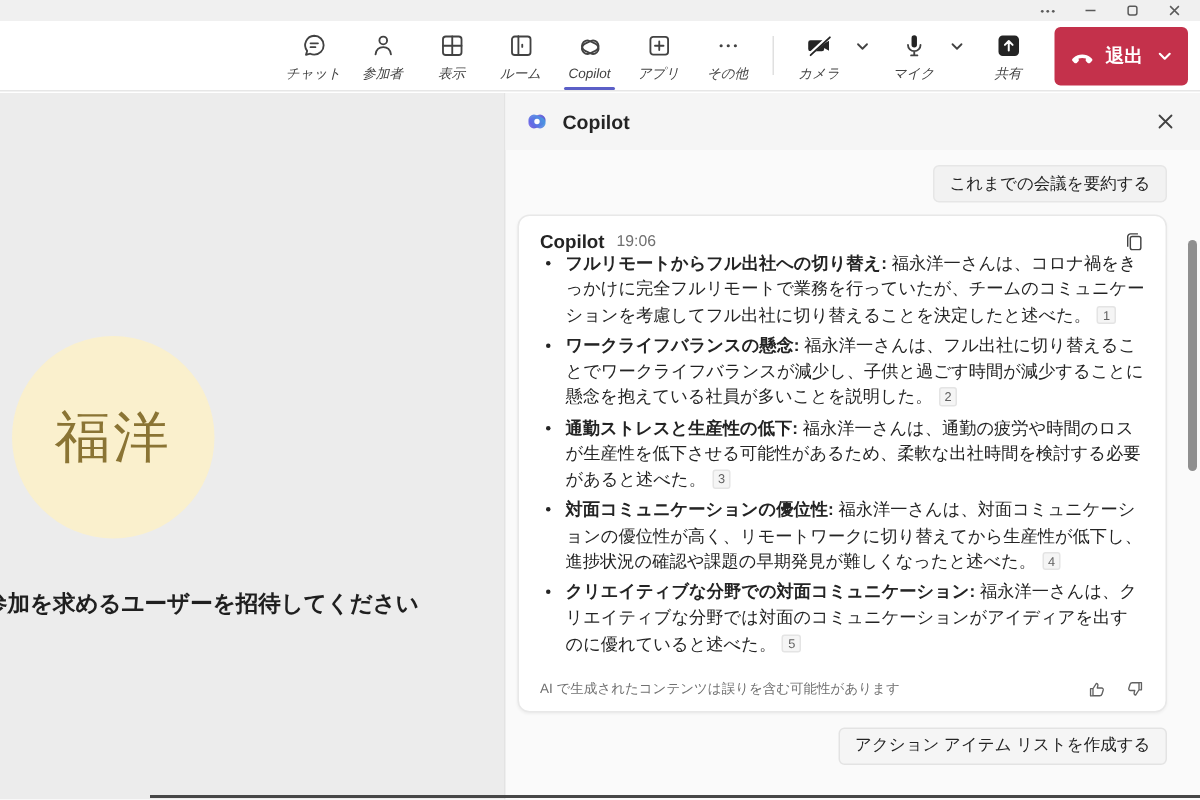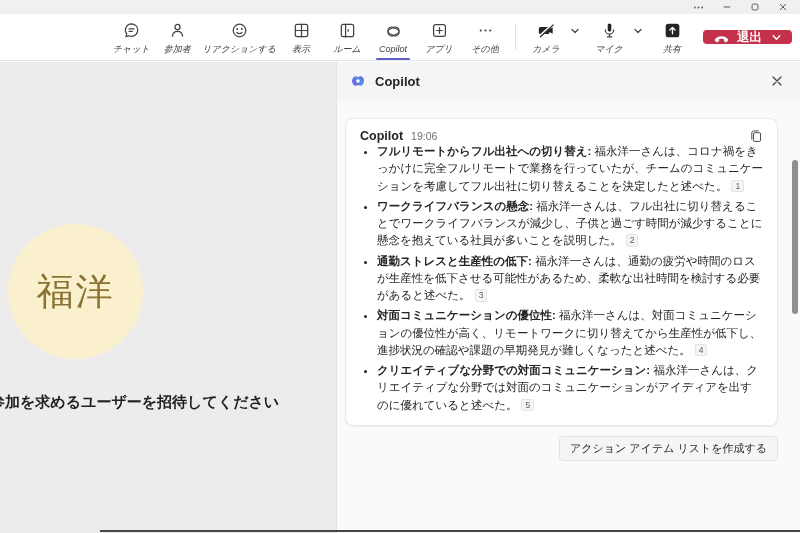--- a/index.html
+++ b/index.html
@@ -20,21 +20,21 @@
            position:relative;padding:2px 2px 0;cursor:pointer;font-style:italic;}
   .tb-item svg{width:19px;height:19px;stroke:#424242;fill:none;stroke-width:1.3;
                stroke-linecap:round;stroke-linejoin:round;}
   .tb-item .filled{fill:#242424;stroke:none;}
   .tb-label{font-size:9px;color:#424242;white-space:nowrap;}
   .tb-underline{position:absolute;bottom:-6px;width:34px;height:2.5px;border-radius:2px;
                 background:#5B5FC7;}
   .tb-sep{width:1px;height:26px;background:#E0E0E0;margin:0 7px;}
   .tb-group{display:flex;align-items:center;}
   .tb-chevron{margin:0 6px 12px 1px;color:#424242;cursor:pointer;}
-  .leave-btn{height:14px;background:#C4314B;border-radius:4px;color:#fff;display:flex;
+  .leave-btn{height:39px;background:#C4314B;border-radius:4px;color:#fff;display:flex;
              align-items:center;padding:0 10px;gap:7px;margin-left:8px;cursor:pointer;border:none;}
   .leave-label{font-size:12.5px;font-weight:bold;color:#fff;}
   .leave-chev{margin-left:2px;}
 
   
   .stage{position:absolute;top:62px;left:0;width:346px;bottom:0;background:#ECECEC;overflow:hidden;}
   .avatar{position:absolute;left:8px;top:162px;width:135px;height:135px;border-radius:50%;
           background:#FAF0CD;display:flex;align-items:center;justify-content:center;
           font-size:37px;color:#8A7434;letter-spacing:2px;}
   .invite-text{position:absolute;left:-10px;top:331px;font-size:15px;font-weight:bold;
@@ -120,29 +120,20 @@
 
   <div class="tb-item">
     <svg viewBox="0 0 20 20">
       <circle cx="10" cy="6.3" r="2.7"></circle>
       <path d="M4.6 16c.5-3.2 2.7-5 5.4-5s4.9 1.8 5.4 5"></path>
     </svg>
     <span class="tb-label">参加者</span>
   </div>
 
 
-  <div class="tb-item" style="min-width:58px">
-    <svg viewBox="0 0 20 20">
-      <circle cx="10" cy="10" r="6.6"></circle>
-      <circle cx="7.6" cy="8.4" r=".4" fill="#424242"></circle>
-      <circle cx="12.4" cy="8.4" r=".4" fill="#424242"></circle>
-      <path d="M7.2 12a3.6 3.6 0 0 0 5.6 0"></path>
-    </svg>
-    <span class="tb-label">リアクションする</span>
-  </div>
 
   <div class="tb-item">
     <svg viewBox="0 0 20 20">
       <rect x="3.5" y="3.5" width="13" height="13" rx="2"></rect>
       <path d="M10 3.5v13M3.5 10h13"></path>
     </svg>
     <span class="tb-label">表示</span>
   </div>
 
   <div class="tb-item">
@@ -262,20 +253,23 @@
     <span class="panel-title">Copilot</span>
     <button class="icon-btn">
       <svg width="14" height="14" viewBox="0 0 14 14">
           <path d="M3 3l8 8M11 3l-8 8" stroke="#424242" stroke-width="1.2" stroke-linecap="round"></path>
         </svg>
     </button>
   </div>
 
   <div class="panel-body">
 
+    <div class="summarize-row">
+      <button class="chip">これまでの会議を要約する</button>
+    </div>
 
     <div class="card">
       <div class="card-header">
         <span class="sender">Copilot</span>
         <span class="time">19:06</span>
         <button class="icon-btn">
           <svg width="14" height="14" viewBox="0 0 16 16" fill="none" stroke="#424242" stroke-width="1.1" stroke-linejoin="round">
             <rect x="5.2" y="4.2" width="8" height="10" rx="1.4"></rect>
             <path d="M11 2.2H5.4A2.2 2.2 0 0 0 3.2 4.4V12"></path>
           </svg>
@@ -284,20 +278,35 @@
 
 
       <ul class="bullets">
         <li><b>フルリモートからフル出社への切り替え:</b><span> 福永洋一さんは、コロナ禍をきっかけに完全フルリモートで業務を行っていたが、チームのコミュニケーションを考慮してフル出社に切り替えることを決定したと述べた。</span><span class="cite">1</span></li>
         <li><b>ワークライフバランスの懸念:</b><span> 福永洋一さんは、フル出社に切り替えることでワークライフバランスが減少し、子供と過ごす時間が減少することに懸念を抱えている社員が多いことを説明した。</span><span class="cite">2</span></li>
         <li><b>通勤ストレスと生産性の低下:</b><span> 福永洋一さんは、通勤の疲労や時間のロスが生産性を低下させる可能性があるため、柔軟な出社時間を検討する必要があると述べた。</span><span class="cite">3</span></li>
         <li><b>対面コミュニケーションの優位性:</b><span> 福永洋一さんは、対面コミュニケーションの優位性が高く、リモートワークに切り替えてから生産性が低下し、進捗状況の確認や課題の早期発見が難しくなったと述べた。</span><span class="cite">4</span></li>
         <li><b>クリエイティブな分野での対面コミュニケーション:</b><span> 福永洋一さんは、クリエイティブな分野では対面のコミュニケーションがアイディアを出すのに優れていると述べた。</span><span class="cite">5</span></li>
       </ul>
 
+      <div class="card-footer">
+        <span class="disclaimer">AI で生成されたコンテンツは誤りを含む可能性があります</span>
+        <span class="thumbs">
+          <button class="icon-btn">
+            <svg width="13" height="13" viewBox="0 0 16 16" fill="none" stroke="#616161" stroke-width="1.1" stroke-linejoin="round">
+              <path d="M2.5 7.5h2v6h-2zM4.5 13V7.6l2.8-4.4c.9.1 1.4.9 1.2 1.8L8 7h3.6c.9 0 1.5.8 1.3 1.6l-1 3.3a2 2 0 0 1-1.9 1.4H4.5z"></path>
+            </svg>
+          </button>
+          <button class="icon-btn">
+            <svg width="13" height="13" viewBox="0 0 16 16" fill="none" stroke="#616161" stroke-width="1.1" stroke-linejoin="round" transform="rotate(180)">
+              <path d="M2.5 7.5h2v6h-2zM4.5 13V7.6l2.8-4.4c.9.1 1.4.9 1.2 1.8L8 7h3.6c.9 0 1.5.8 1.3 1.6l-1 3.3a2 2 0 0 1-1.9 1.4H4.5z"></path>
+            </svg>
+          </button>
+        </span>
+      </div>
     </div>
 
     <div class="chips-col">
       <button class="sugg-chip">アクション アイテム リストを作成する</button>
 
     </div>
 
   </div>
 </div>
 

